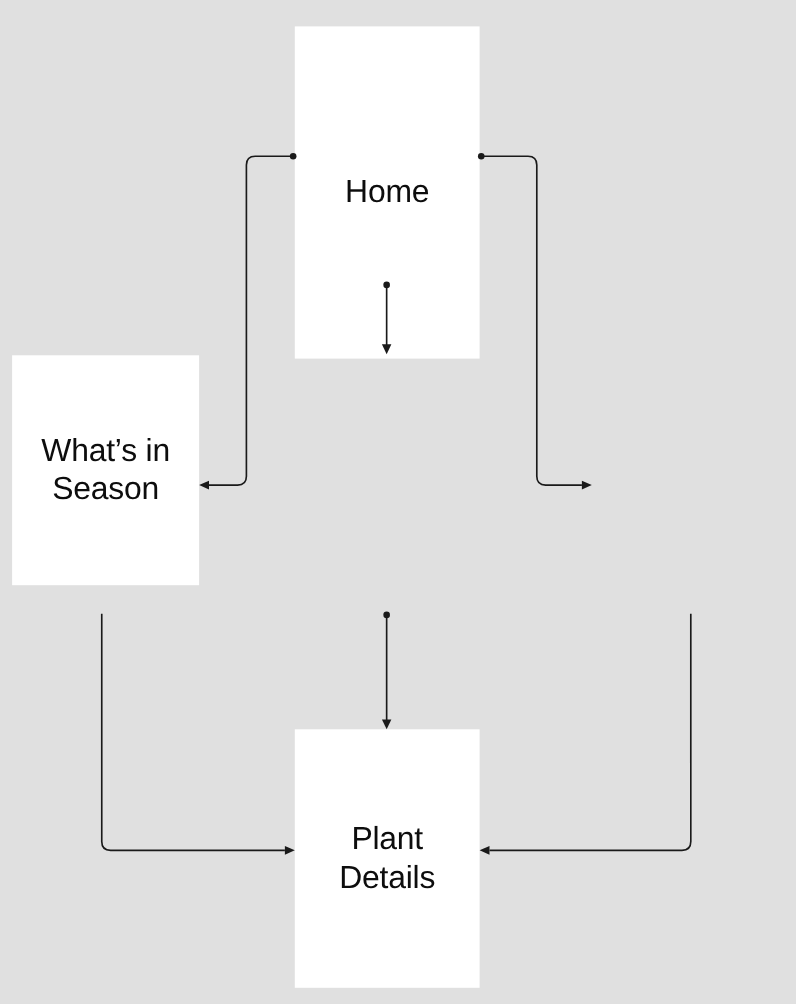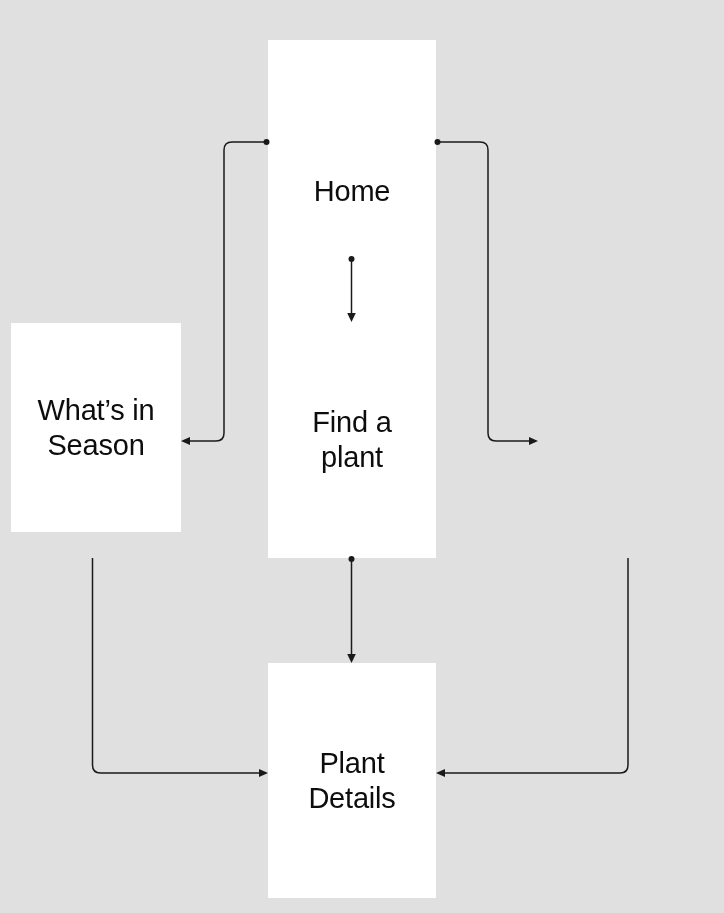--- a/index.html
+++ b/index.html
@@ -25,21 +25,21 @@
   }
   .node-label {
     font-size: 29px;
     line-height: 35px;
     letter-spacing: -0.2px;
     color: #0d0d0d;
     text-align: center;
     white-space: pre-line;
     user-select: none;
   }
-  #node-home          { left: 268px; top: 40px;  width: 168px; height: 302px; }
+  #node-home          { left: 268px; top: 24px;  width: 168px; height: 302px; }
   #node-whats-in-season { left: 11px; top: 323px; width: 170px; height: 209px; }
   #node-find-a-plant  { left: 268px; top: 322px; width: 168px; height: 236px; }
   #node-my-plants     { left: 538px; top: 324px; width: 168px; height: 234px; }
   #node-plant-details { left: 268px; top: 663px; width: 168px; height: 235px; }
   .edges-layer {
     position: absolute;
     left: 0; top: 0;
     width: 724px;
     height: 913px;
     pointer-events: none;
@@ -61,24 +61,20 @@
 
   <div class="node" id="node-home">
     <div class="node-label">Home</div>
   </div>
 
   <div class="node" id="node-whats-in-season">
     <div class="node-label">What’s in
 Season</div>
   </div>
 
-  <div class="node" id="node-find-a-plant">
-    <div class="node-label">Find a
-plant</div>
-  </div>
 
 
   <div class="node" id="node-plant-details">
     <div class="node-label">Plant
 Details</div>
   </div>
 
   <svg class="edges-layer" viewBox="0 0 724 913" xmlns="http://www.w3.org/2000/svg">
 
     <g>

